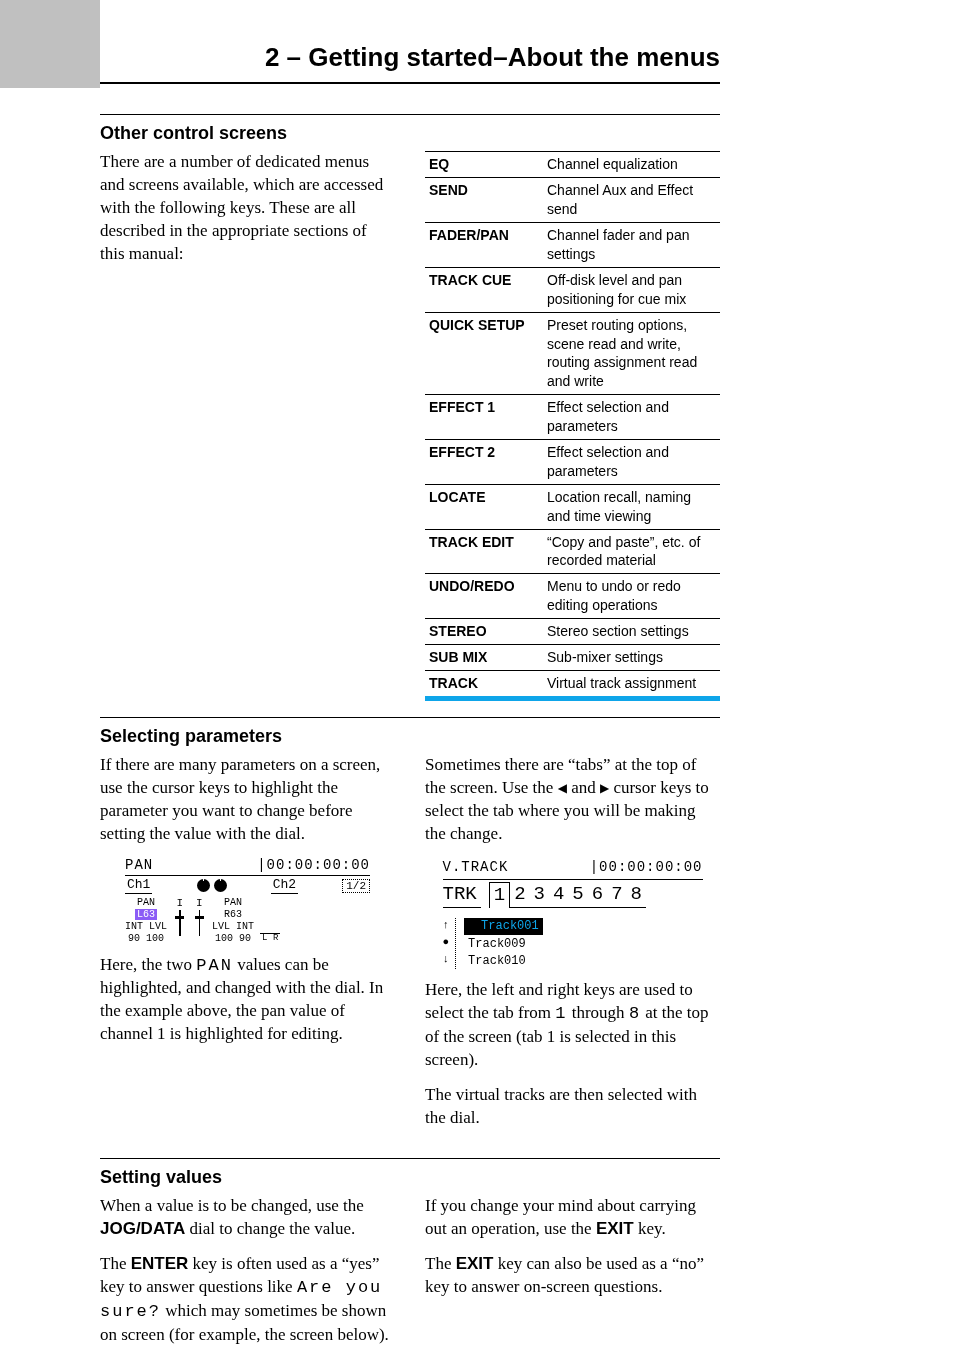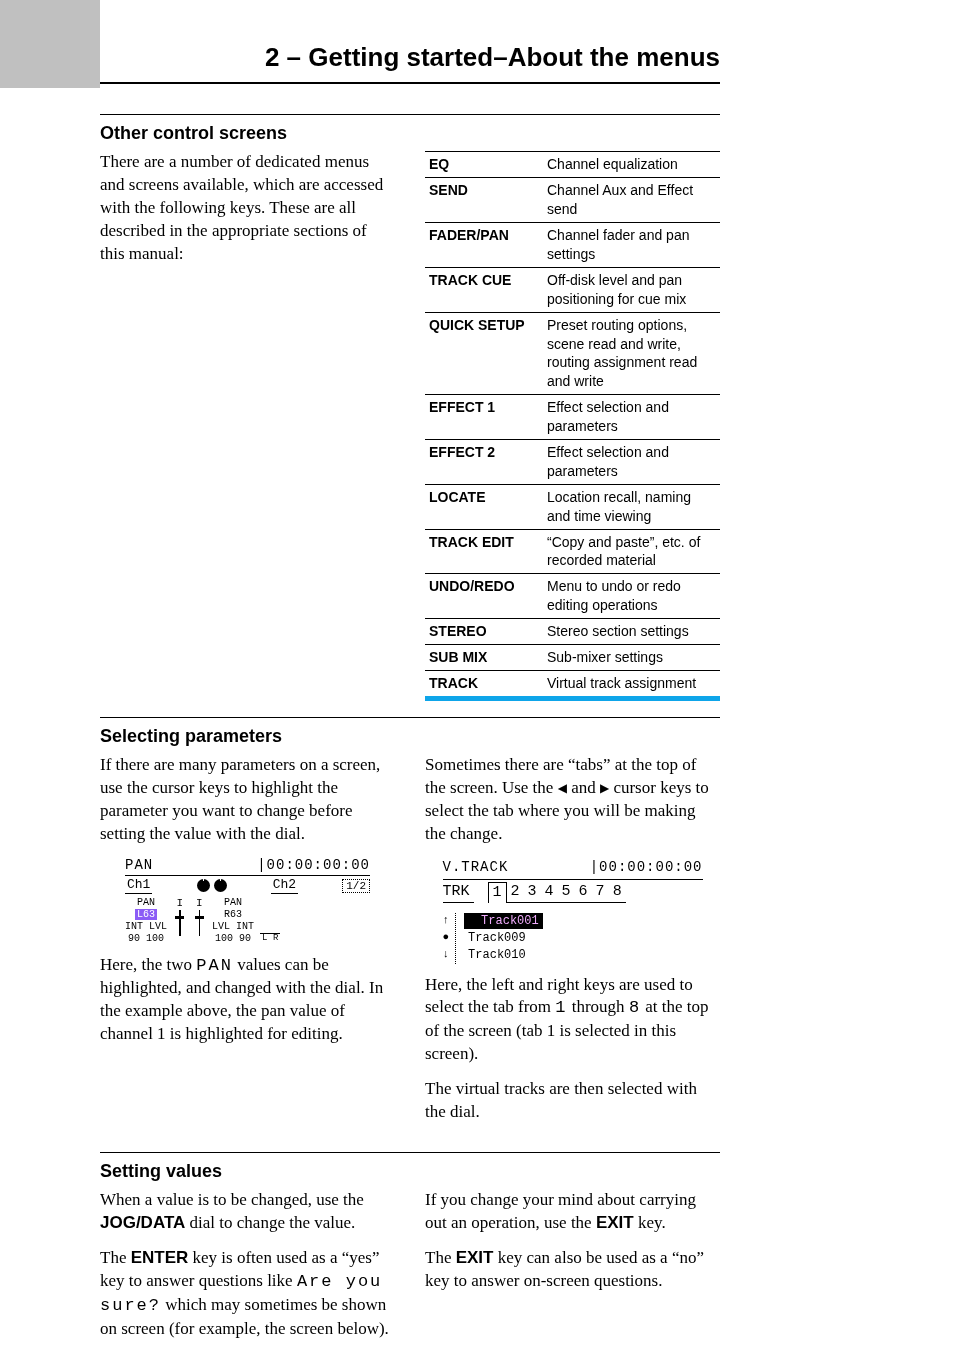--- a/index.html
+++ b/index.html
@@ -186,22 +186,22 @@
     border-bottom: 1.5px solid #000;
     padding-bottom: 2px;
     margin-bottom: 2px;
     font-size: 14px;
     letter-spacing: 1px;
     align-items: center;
   }
   .vtrack-lcd .tabs {
     display: flex;
     align-items: center;
-    gap: 14px;
-    font-size: 15px;
+    gap: 8px;
+    font-size: 19px;
   }
   .vtrack-lcd .tabs .lbl {
     border-bottom: 1px solid #000;
     padding-right: 4px;
   }
   .vtrack-lcd .tabs .nums {
     display: flex;
     border-bottom: 1px solid #000;
   }
   .vtrack-lcd .tabs .nums span {
@@ -228,21 +228,21 @@
     border-right: 1px dotted #000;
     padding-right: 6px;
   }
   .vtrack-lcd .tracks {
     display: flex;
     flex-direction: column;
     gap: 1px;
   }
   .vtrack-lcd .tracks .hl {
     background: #000;
-    color: #f0abfc;
+    color: #0ea5e9;
     padding: 0 4px;
     display: inline-block;
   }
   .vtrack-lcd .tracks .row {
     padding: 0 4px;
   }
   .vtrack-lcd .check::before {
     content: "";
     display: inline-block;
     width: 8px; height: 8px;

